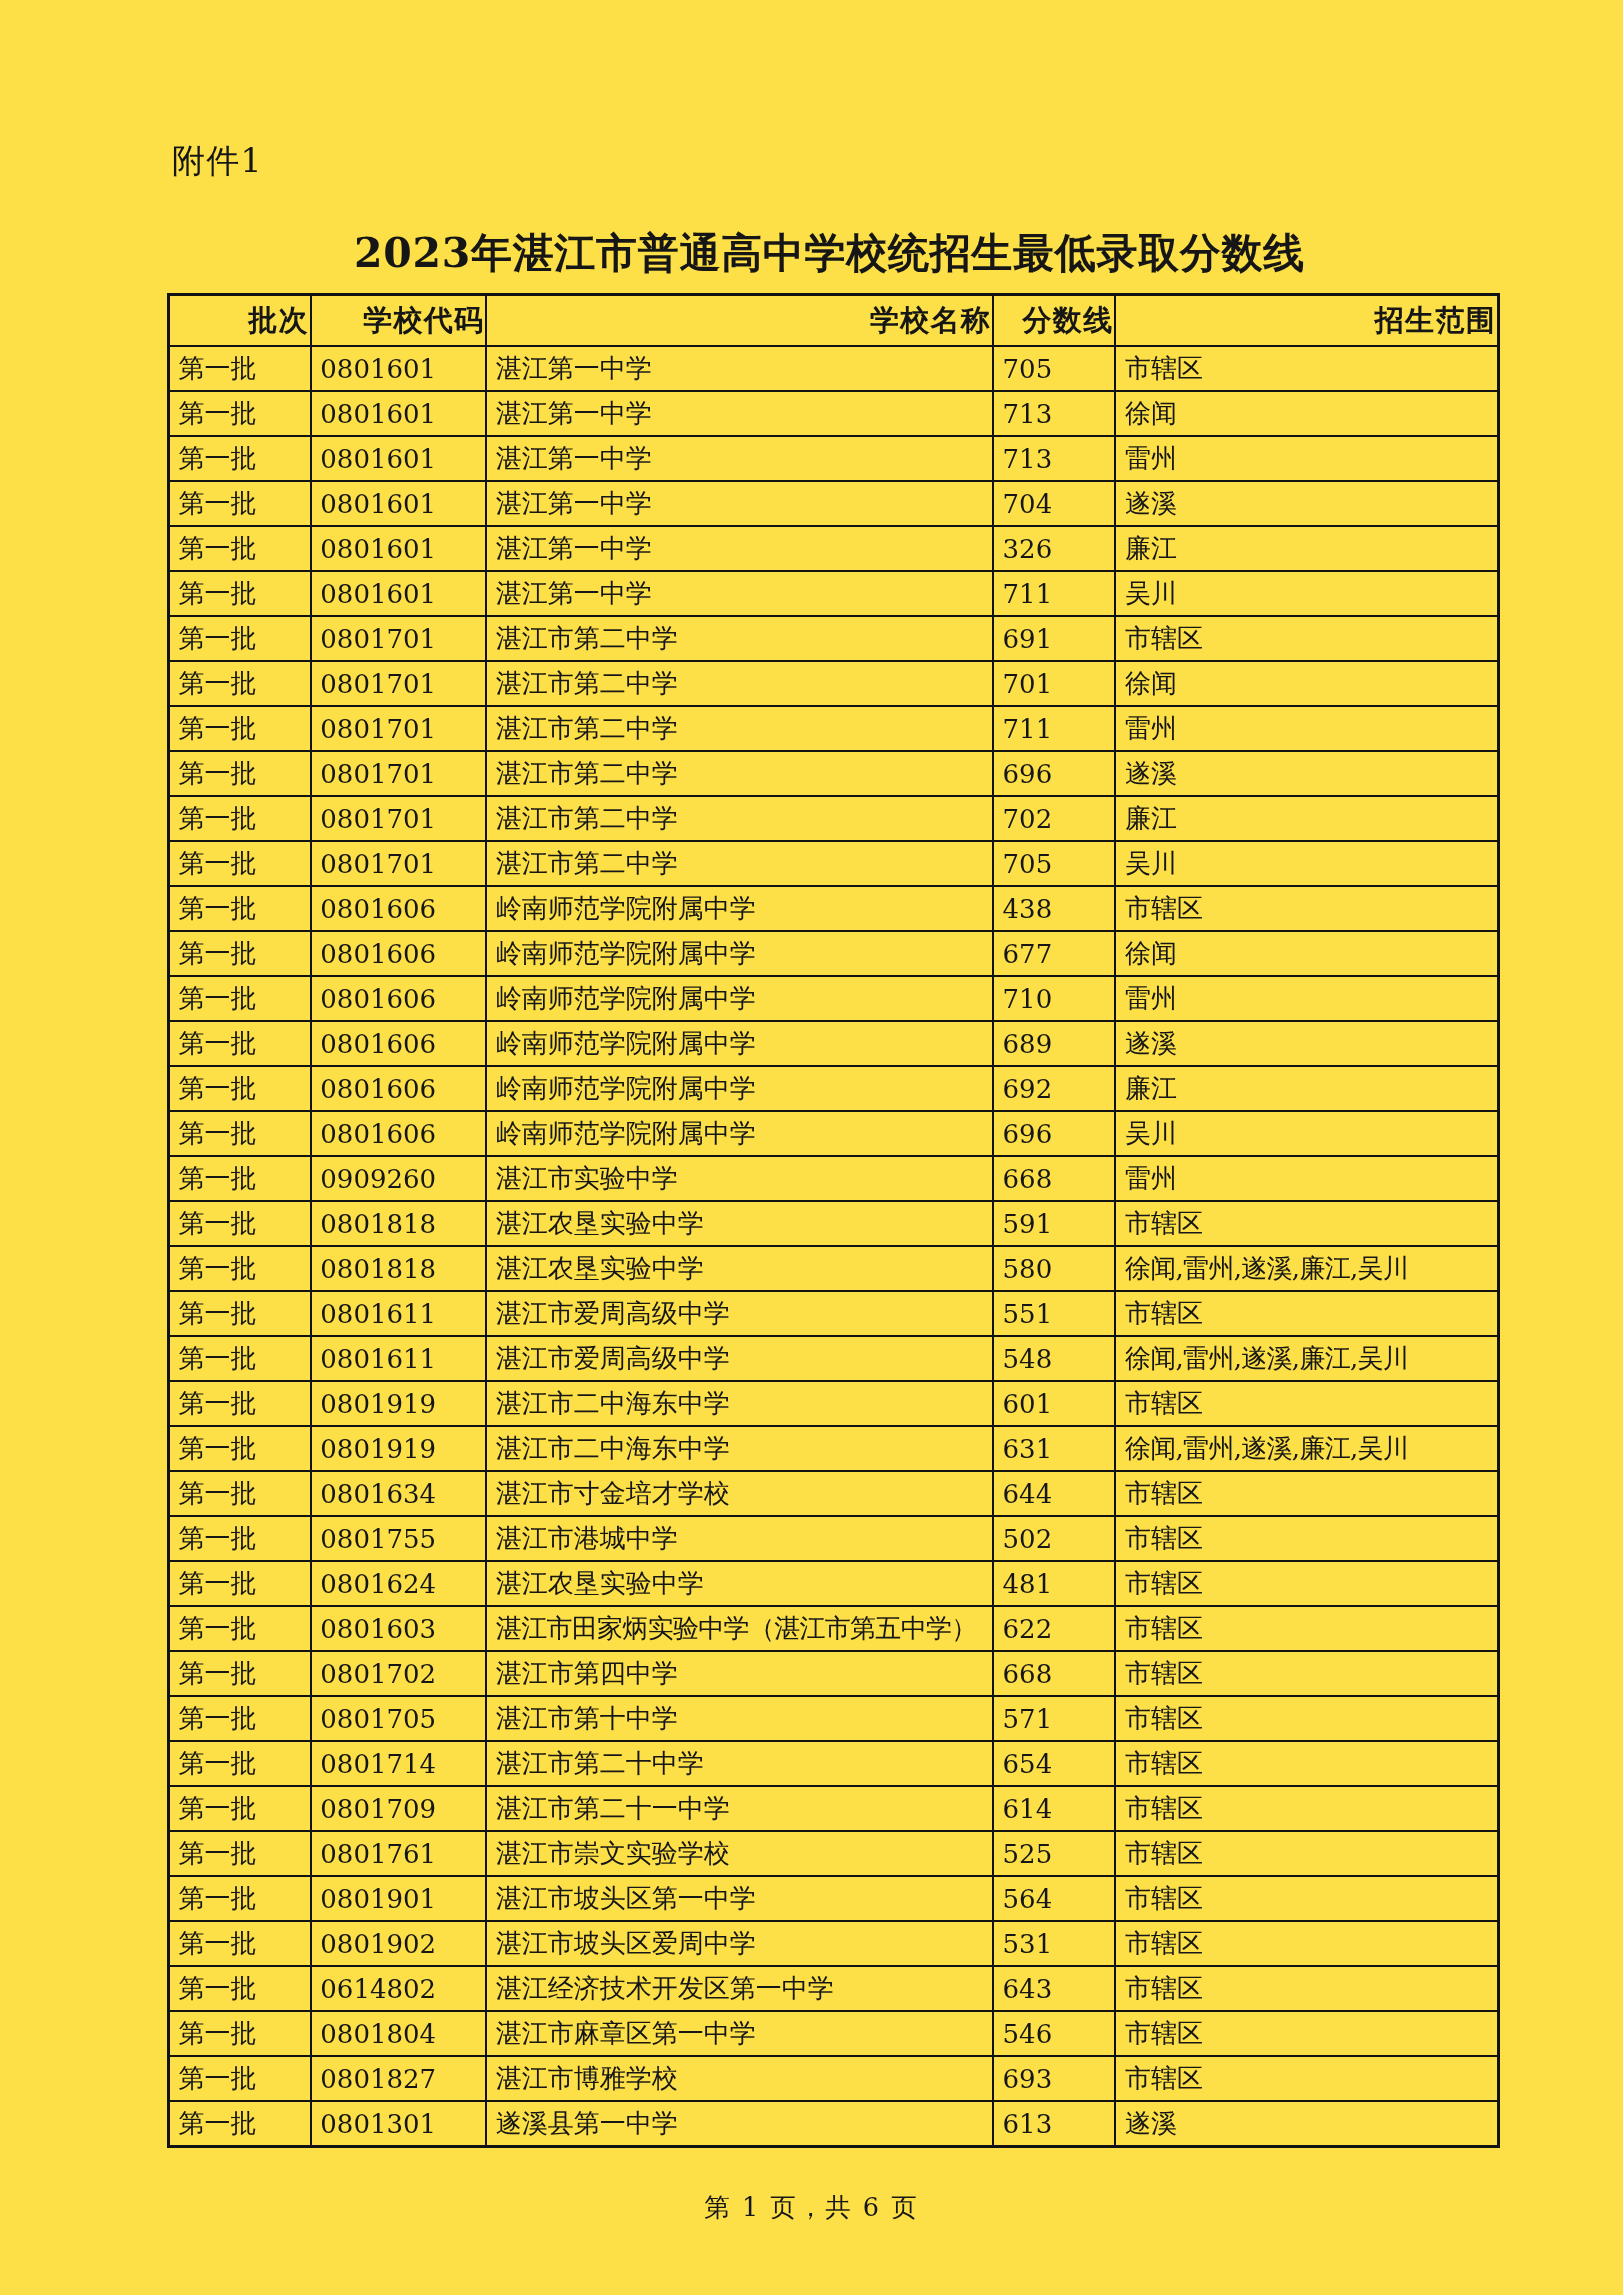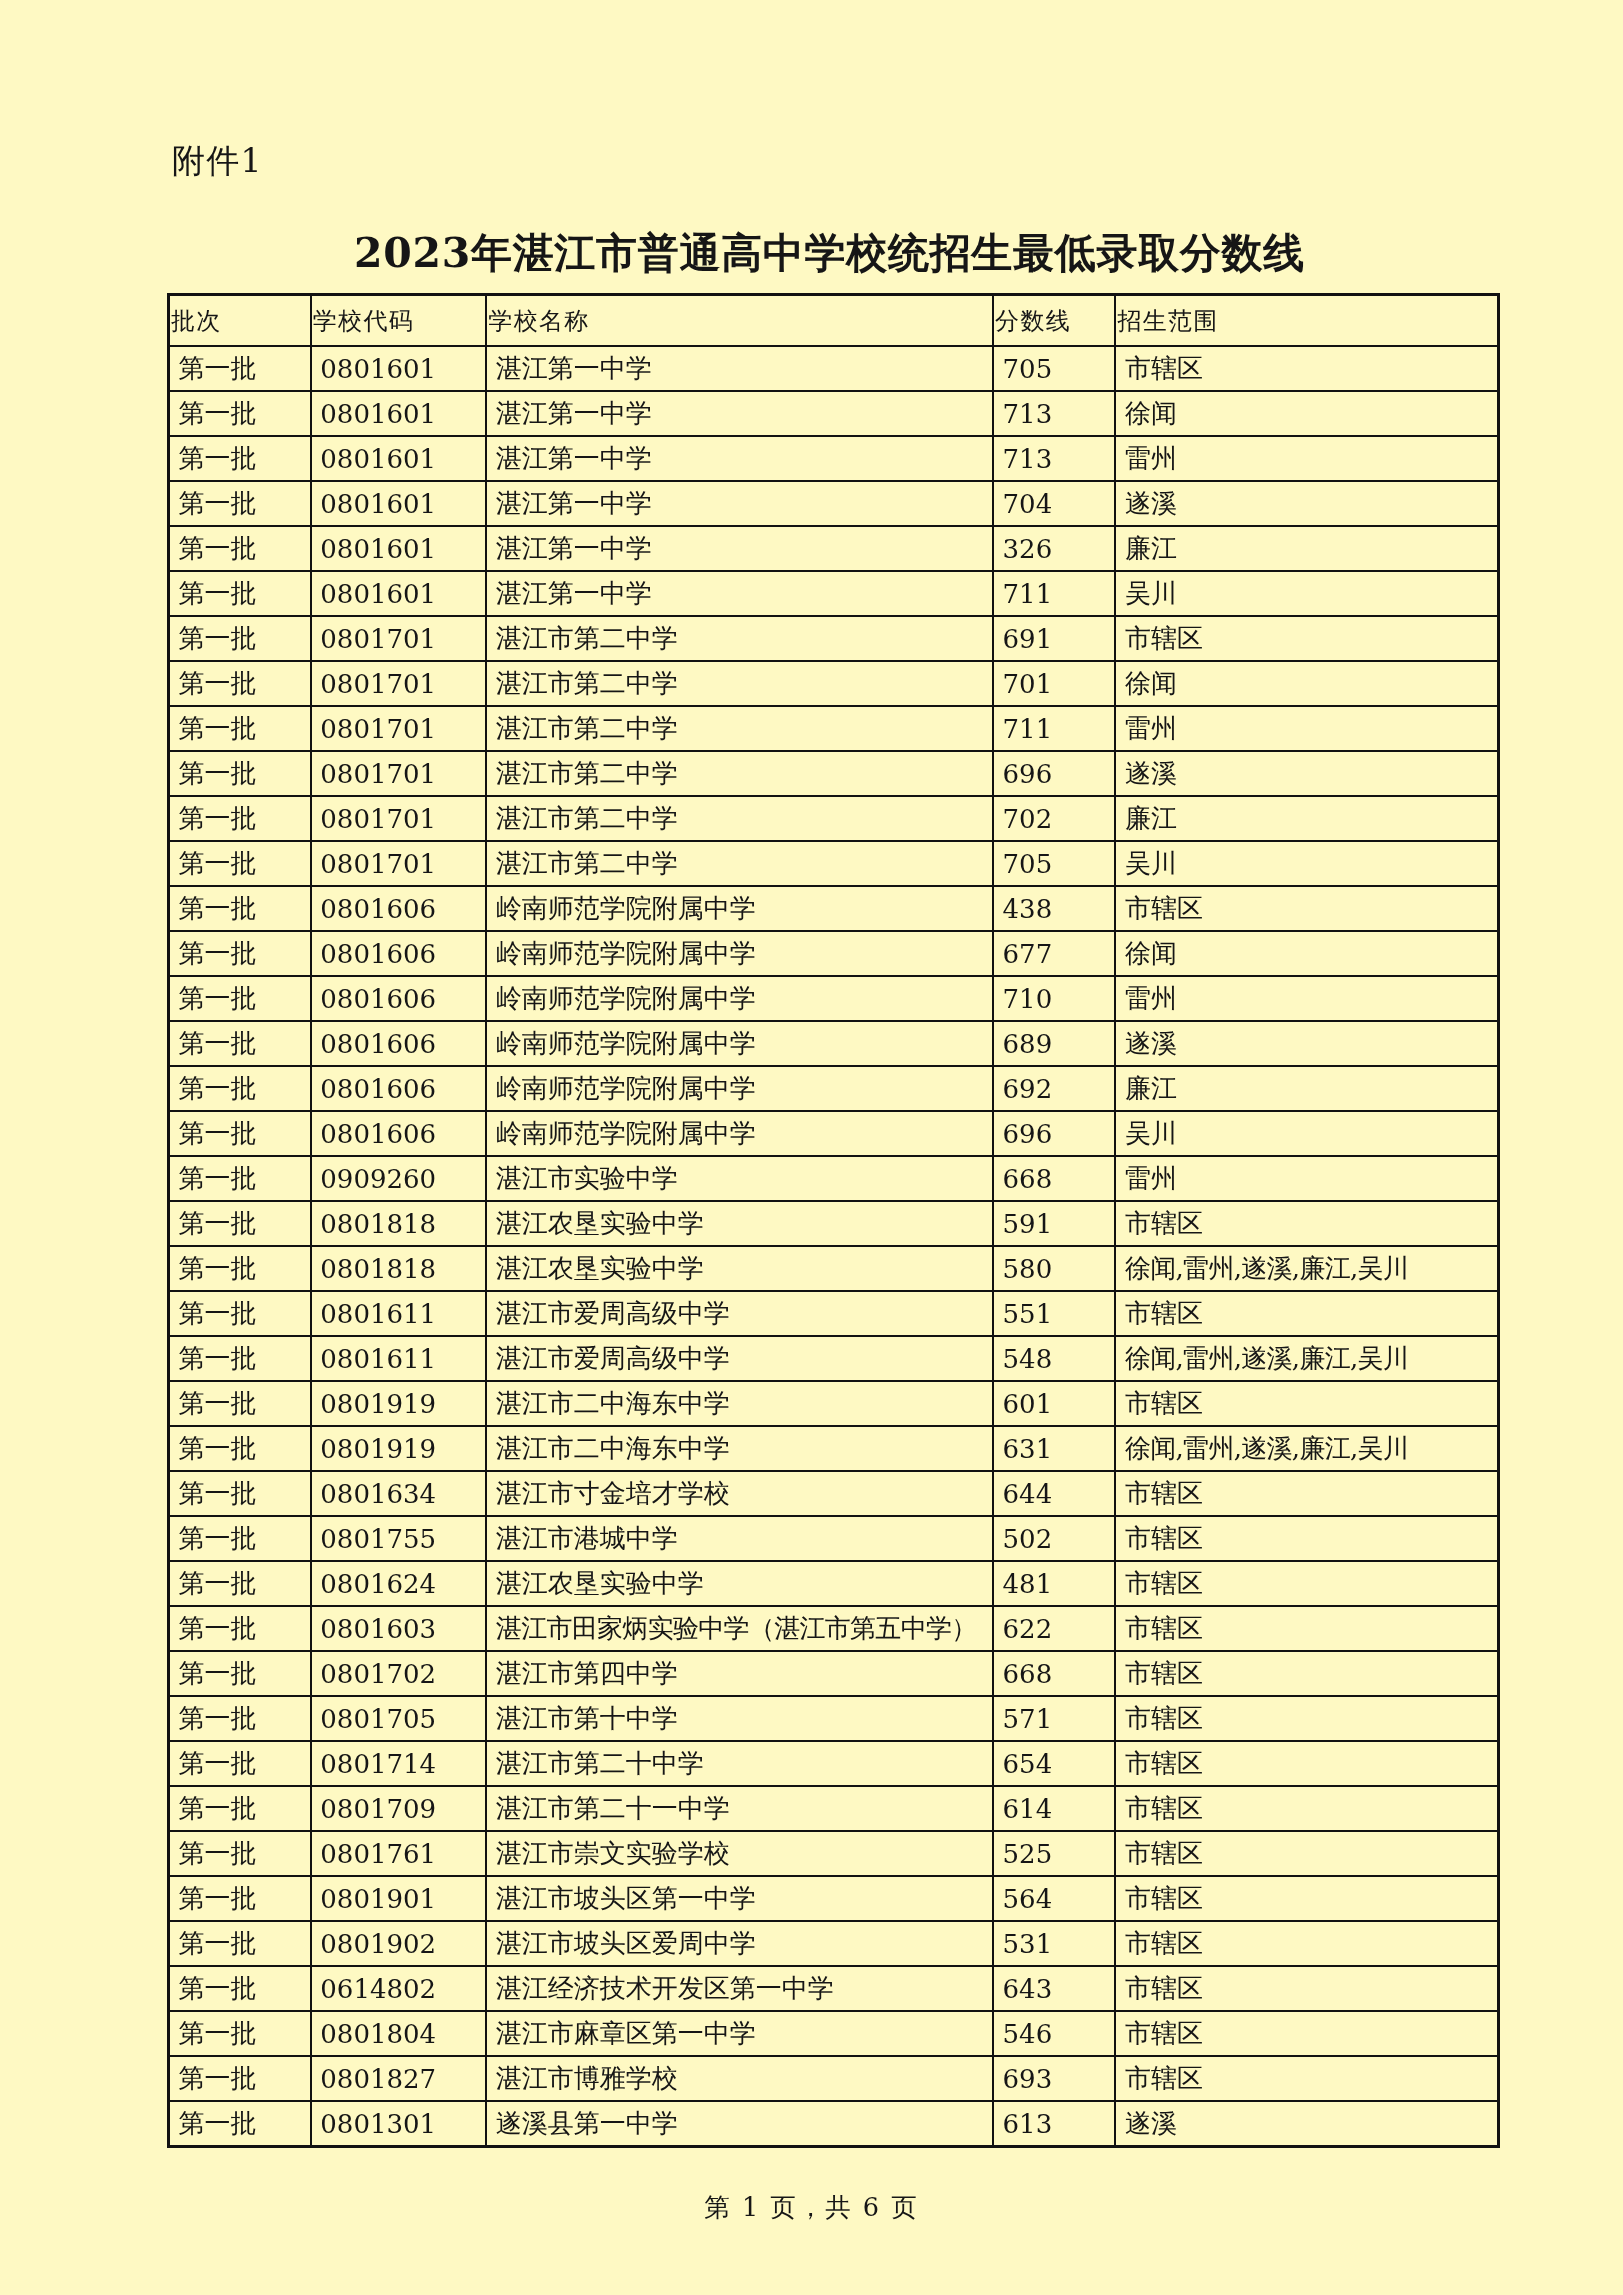--- a/index.html
+++ b/index.html
@@ -1,20 +1,20 @@
 <!DOCTYPE html>
 <html style="font-size:10.5px"><head>
 <meta charset="utf-8">
 <style>
   html, body { margin: 0; padding: 0; background: #ffffff; }
   .page {
     position: relative;
     width: 1623px;
     height: 2295px;
-    background: #fef9c3;
+    background: #fde047;
     font-family: "DejaVu Serif", "Liberation Serif", serif;
     color: #161616;
     overflow: hidden;
   }
   .attachment {
     position: absolute;
     left: 172px;
     top: 139px;
     font-size: 33px;
     letter-spacing: 1.3px;
@@ -41,23 +41,23 @@
     border: 3.3px solid #121212;
   }
   table.score-table th,
   table.score-table td {
     border: 2px solid #121212;
     overflow: hidden;
     white-space: nowrap;
   }
   table.score-table th {
     height: 47px;
-    font-size: 24px;
-    font-weight: 400;
-    text-align: left;
+    font-size: 29px;
+    font-weight: 700;
+    text-align: right;
     vertical-align: middle;
     letter-spacing: 1.3px;
   }
   table.score-table td {
     height: 43px;
     font-size: 26px;
     font-weight: 400;
     text-align: left;
     vertical-align: middle;
     padding: 0 3.9px 0 8.5px;

